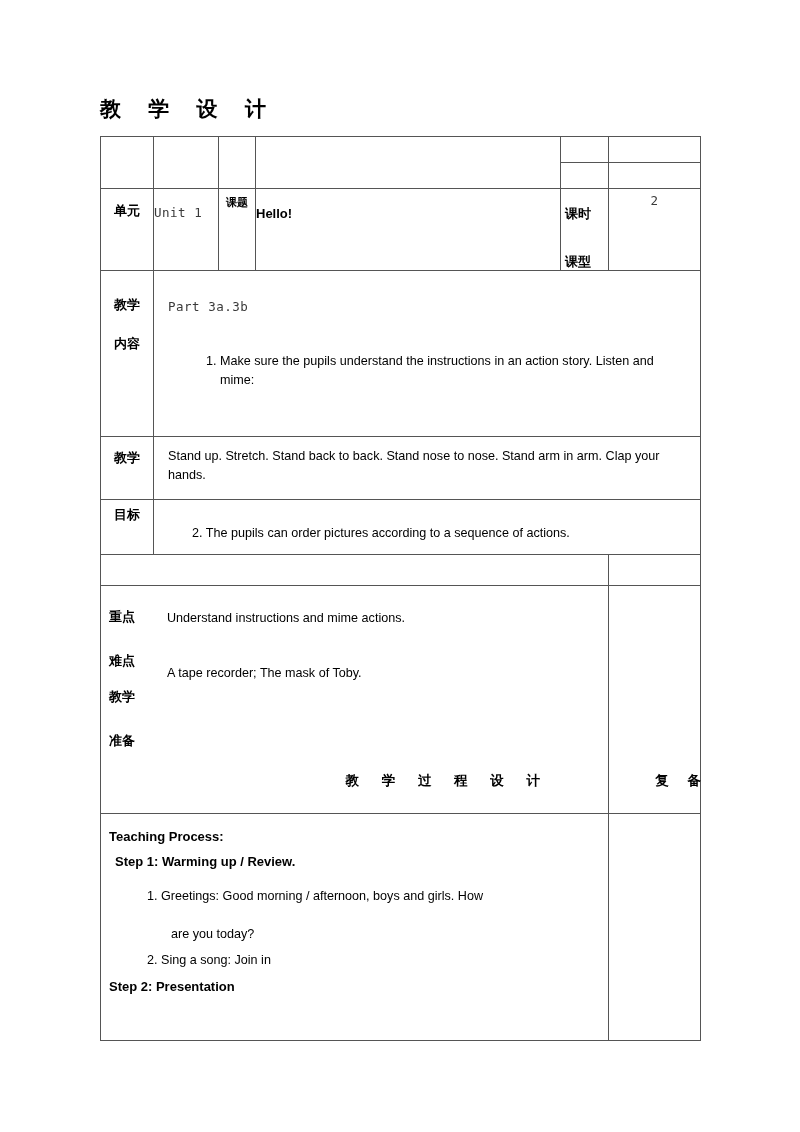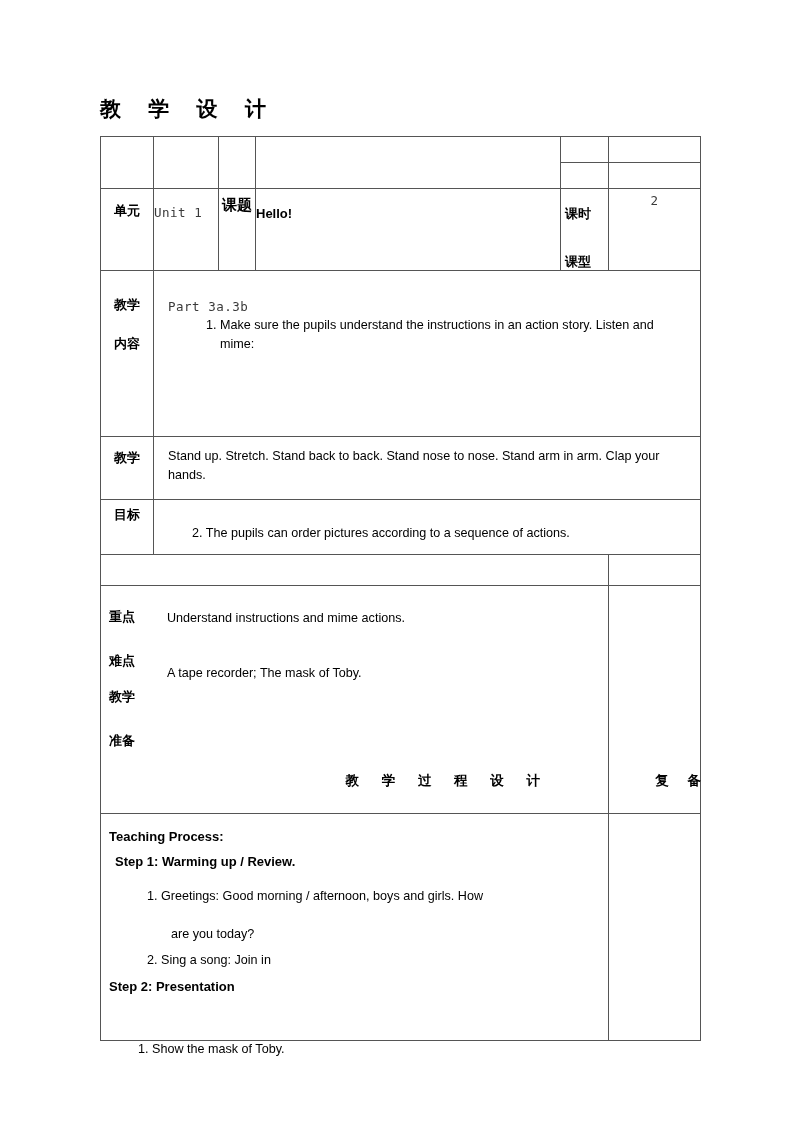--- a/index.html
+++ b/index.html
@@ -56,21 +56,21 @@
 
   
   .cn {
     font-family: "DejaVu Sans", "Liberation Sans", sans-serif;
     font-size: 13px;
     font-weight: bold;
     white-space: nowrap;
   }
   .cn-stack {
     font-family: "DejaVu Sans", "Liberation Sans", sans-serif;
-    font-size: 15px;
+    font-size: 11px;
     font-weight: bold;
     line-height: 1.9;
     text-align: center;
   }
   .mono {
     font-family: "DejaVu Sans Mono", "Liberation Mono", monospace;
     font-size: 12.5px;
     color: #3a3a3a;
     letter-spacing: 0.5px;
   }
@@ -173,21 +173,21 @@
         </td>
       </tr>
 
       <tr>
         <td class="ctr" style="height:140px; vertical-align:top; padding-top:25px">
           <span class="cn blk">教学</span>
           <span class="cn blk" style="margin-top:21px">内容</span>
         </td>
         <td colspan="5" style="vertical-align:top; padding:28px 14px 0 14px">
           <span class="mono blk">Part 3a.3b</span>
-          <span class="body-txt blk ind1" style="">1. Make sure the pupils understand the instructions in an action story. Listen and mime:</span>
+          <span class="body-txt blk ind1" style="margin-top:36px">1. Make sure the pupils understand the instructions in an action story. Listen and mime:</span>
         </td>
       </tr>
 
       <tr>
         <td class="ctr" style="height:50px; vertical-align:top; padding-top:12px">
           <span class="cn blk">教学</span>
         </td>
         <td colspan="5" style="vertical-align:top; padding:10px 14px 0 14px">
           <span class="body-txt blk">Stand up. Stretch. Stand back to back. Stand nose to nose. Stand arm in arm. Clap your hands.</span>
         </td>
@@ -237,17 +237,14 @@
           <span class="body-txt blk" style="padding-left:62px; margin-top:20px">are you today?</span>
           <span class="body-txt blk num-item" style="margin-top:8px">2.   Sing a song: Join in</span>
           <span class="bold-txt blk" style="margin-top:9px">Step 2: Presentation</span>
         </td>
         <td></td>
       </tr>
 
     </tbody>
   </table>
 
-  <div class="after-table">
-    <span class="after-item" style="display:block;">1.   Show the mask of Toby.</span>
-  </div>
 
 </div>
 
 </body></html>

